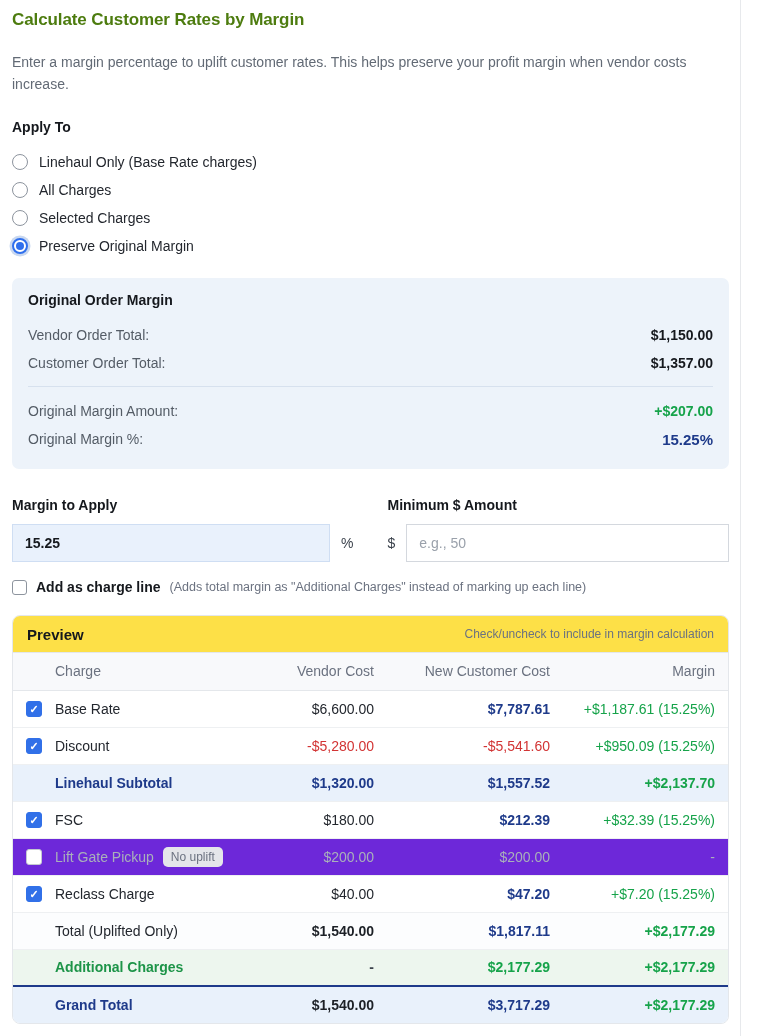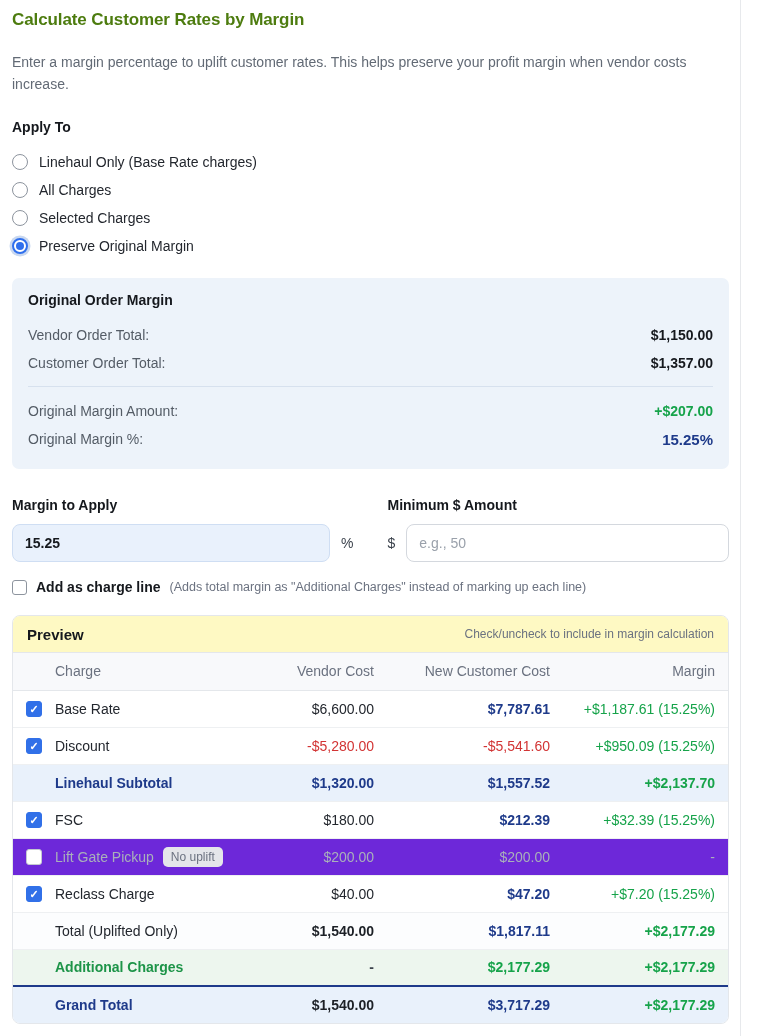--- a/index.html
+++ b/index.html
@@ -31,35 +31,35 @@
   .bx-row { display: flex; justify-content: space-between; align-items: center; height: 28px; }
   .bx-label { font-size: 14px; color: #545c66; }
   .bx-value { font-size: 14px; font-weight: 600; color: #15181d; }
   .bx-value.v-green { color: #16a34a; }
   .bx-value.v-navy { color: #1e3a8a; font-weight: 700; font-size: 15px; }
   .bx-divider { border: none; border-top: 1px solid #d7e1ee; margin: 9px 0 10px; }
 
   .inputs-row { margin-top: 28px; display: grid; grid-template-columns: 1fr 1fr; column-gap: 34px; }
   .field-label { font-size: 14px; font-weight: 600; color: #15181d; margin-bottom: 11px; }
   .field-line { display: flex; align-items: center; gap: 11px; }
-  .txt-input { height: 38px; border-radius: 8px; font-size: 14px; padding: 0 12px; width: 100%;
+  .txt-input { height: 38px; border-radius: 0; font-size: 14px; padding: 0 12px; width: 100%;
                font-family: "Liberation Sans", sans-serif; outline: none; }
   .margin-input { background: #e9f1fc; border: 1px solid #cfdef3; color: #15181d; font-weight: 600; }
   .min-input { background: #ffffff; border: 1px solid #d4d8de; color: #15181d; }
   .min-input::placeholder { color: #9aa1ab; }
   .affix { font-size: 14px; color: #3c434d; flex: 0 0 auto; }
 
   .charge-line-row { margin-top: 17px; display: flex; align-items: center; gap: 9px; }
   .cbx { width: 15px; height: 15px; border: 1.5px solid #8d949e; border-radius: 3px; background: #fff; flex: 0 0 15px; }
   .charge-line-label { font-size: 14px; font-weight: 700; color: #15181d; }
   .charge-line-hint { font-size: 12.5px; color: #6b7280; }
 
   .preview-panel { margin-top: 20px; border: 1px solid #e4e7eb; border-radius: 8px; overflow: hidden; }
   .preview-head { display: flex; justify-content: space-between; align-items: center;
-                  background: #fef9c3; padding: 0 14px; height: 37px; border-bottom: 1px solid #e4e7eb; }
+                  background: #fde047; padding: 0 14px; height: 37px; border-bottom: 1px solid #e4e7eb; }
   .preview-title { font-size: 15px; font-weight: 600; color: #15181d; }
   .preview-hint { font-size: 12px; color: #6b7280; }
 
   table.preview-table { width: 100%; border-collapse: collapse; font-size: 14px; }
   .preview-table thead th { background: #f8f9fb; color: #6b7280; font-weight: 400; height: 37px;
                             border-bottom: 1px solid #e4e7eb; }
   .c-check { width: 42px; padding-left: 13px; text-align: left; }
   .c-charge { text-align: left; }
   .c-vendor { width: 130px; text-align: right; }
   .c-customer { width: 176px; text-align: right; }

